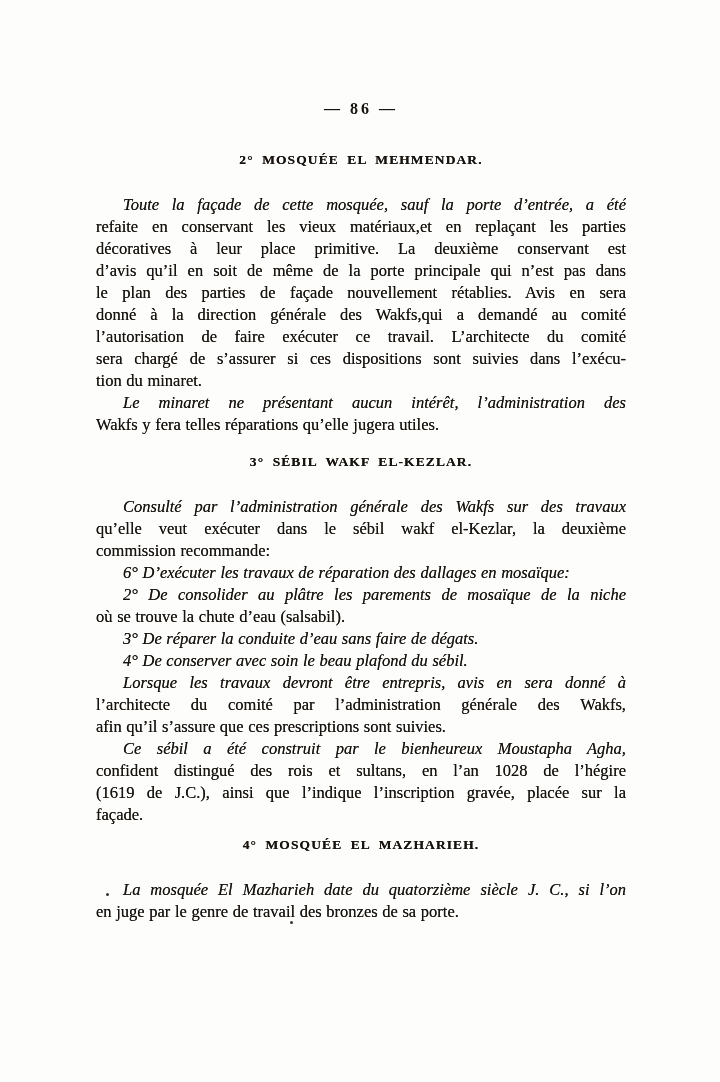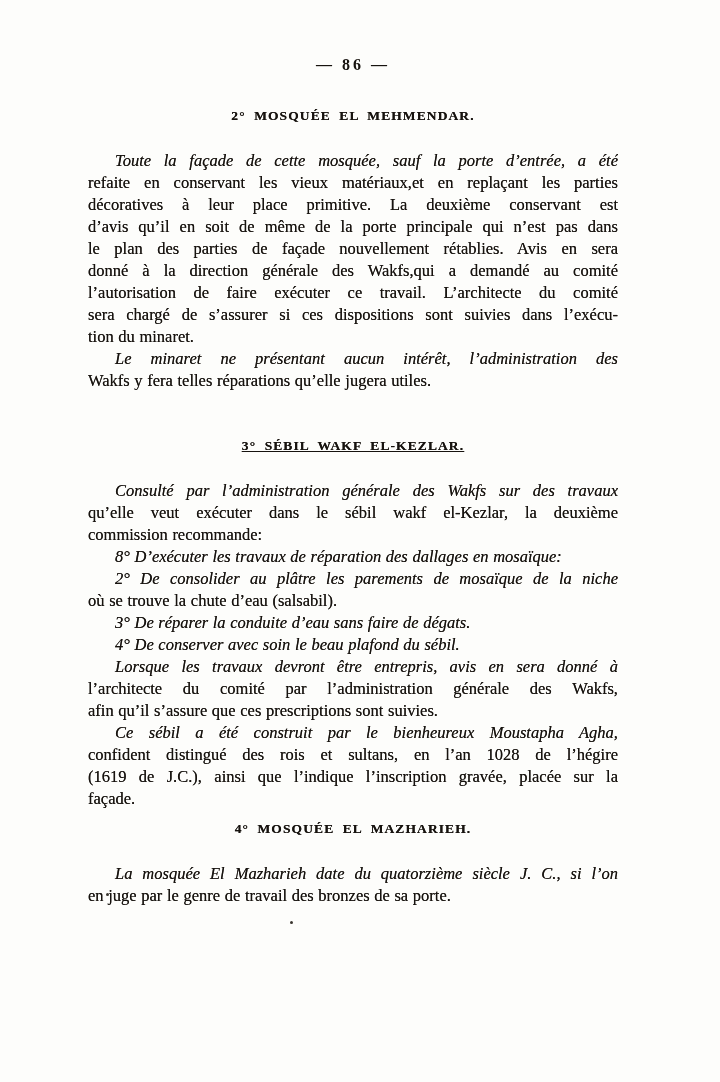--- a/index.html
+++ b/index.html
@@ -10,24 +10,24 @@
     width: 720px;
     height: 1082px;
     background: #fdfdfb;
     overflow: hidden;
     font-family: "Liberation Serif", "DejaVu Serif", serif;
     color: #17130f;
   }
 
   .text-block {
     position: absolute;
-    left: 88px;
+    left: 96px;
     top: 0;
     width: 530px;
-    padding-top: 55px;
+    padding-top: 99px;
   }
 
   .page-header {
     height: 19px;
     line-height: 19px;
     text-align: center;
     font-weight: 700;
     font-size: 16px;
     letter-spacing: 3px;
   }
@@ -37,21 +37,21 @@
     line-height: 17px;
     text-align: center;
     font-weight: 700;
     font-size: 13.5px;
     letter-spacing: 1.1px;
     word-spacing: 4px;
     margin-bottom: 26px;
     text-shadow: 0 0 0.5px rgba(20,15,10,0.85);
   }
   .h-0 { margin-top: 33px; }
-  .h-1 { margin-top: 45px; text-decoration: underline; }
+  .h-1 { margin-top: 17px; }
   .h-2 { margin-top: 10px; }
 
   .para {
     font-size: 16.5px;
     word-spacing: 0.5px;
   }
 
   .line {
     height: 22px;
     line-height: 22px;
@@ -96,21 +96,21 @@
         <div class="line indent just">Le minaret ne présentant aucun intérêt, l’administration des</div>
         <div class="line">Wakfs y fera telles réparations qu’elle jugera utiles.</div>
       </div>
       <div class="heading h-1">3° SÉBIL WAKF EL-KEZLAR.</div>
       <div class="para">
         <div class="line indent just">Consulté par l’administration générale des Wakfs sur des travaux</div>
         <div class="line just">qu’elle veut exécuter dans le sébil wakf el-Kezlar, la deuxième</div>
         <div class="line">commission recommande:</div>
       </div>
       <div class="para">
-        <div class="line indent">8° D’exécuter les travaux de réparation des dallages en mosaïque:</div>
+        <div class="line indent">6° D’exécuter les travaux de réparation des dallages en mosaïque:</div>
       </div>
       <div class="para">
         <div class="line indent just">2° De consolider au plâtre les parements de mosaïque de la niche</div>
         <div class="line">où se trouve la chute d’eau (salsabil).</div>
       </div>
       <div class="para">
         <div class="line indent">3° De réparer la conduite d’eau sans faire de dégats.</div>
       </div>
       <div class="para">
         <div class="line indent">4° De conserver avec soin le beau plafond du sébil.</div>

